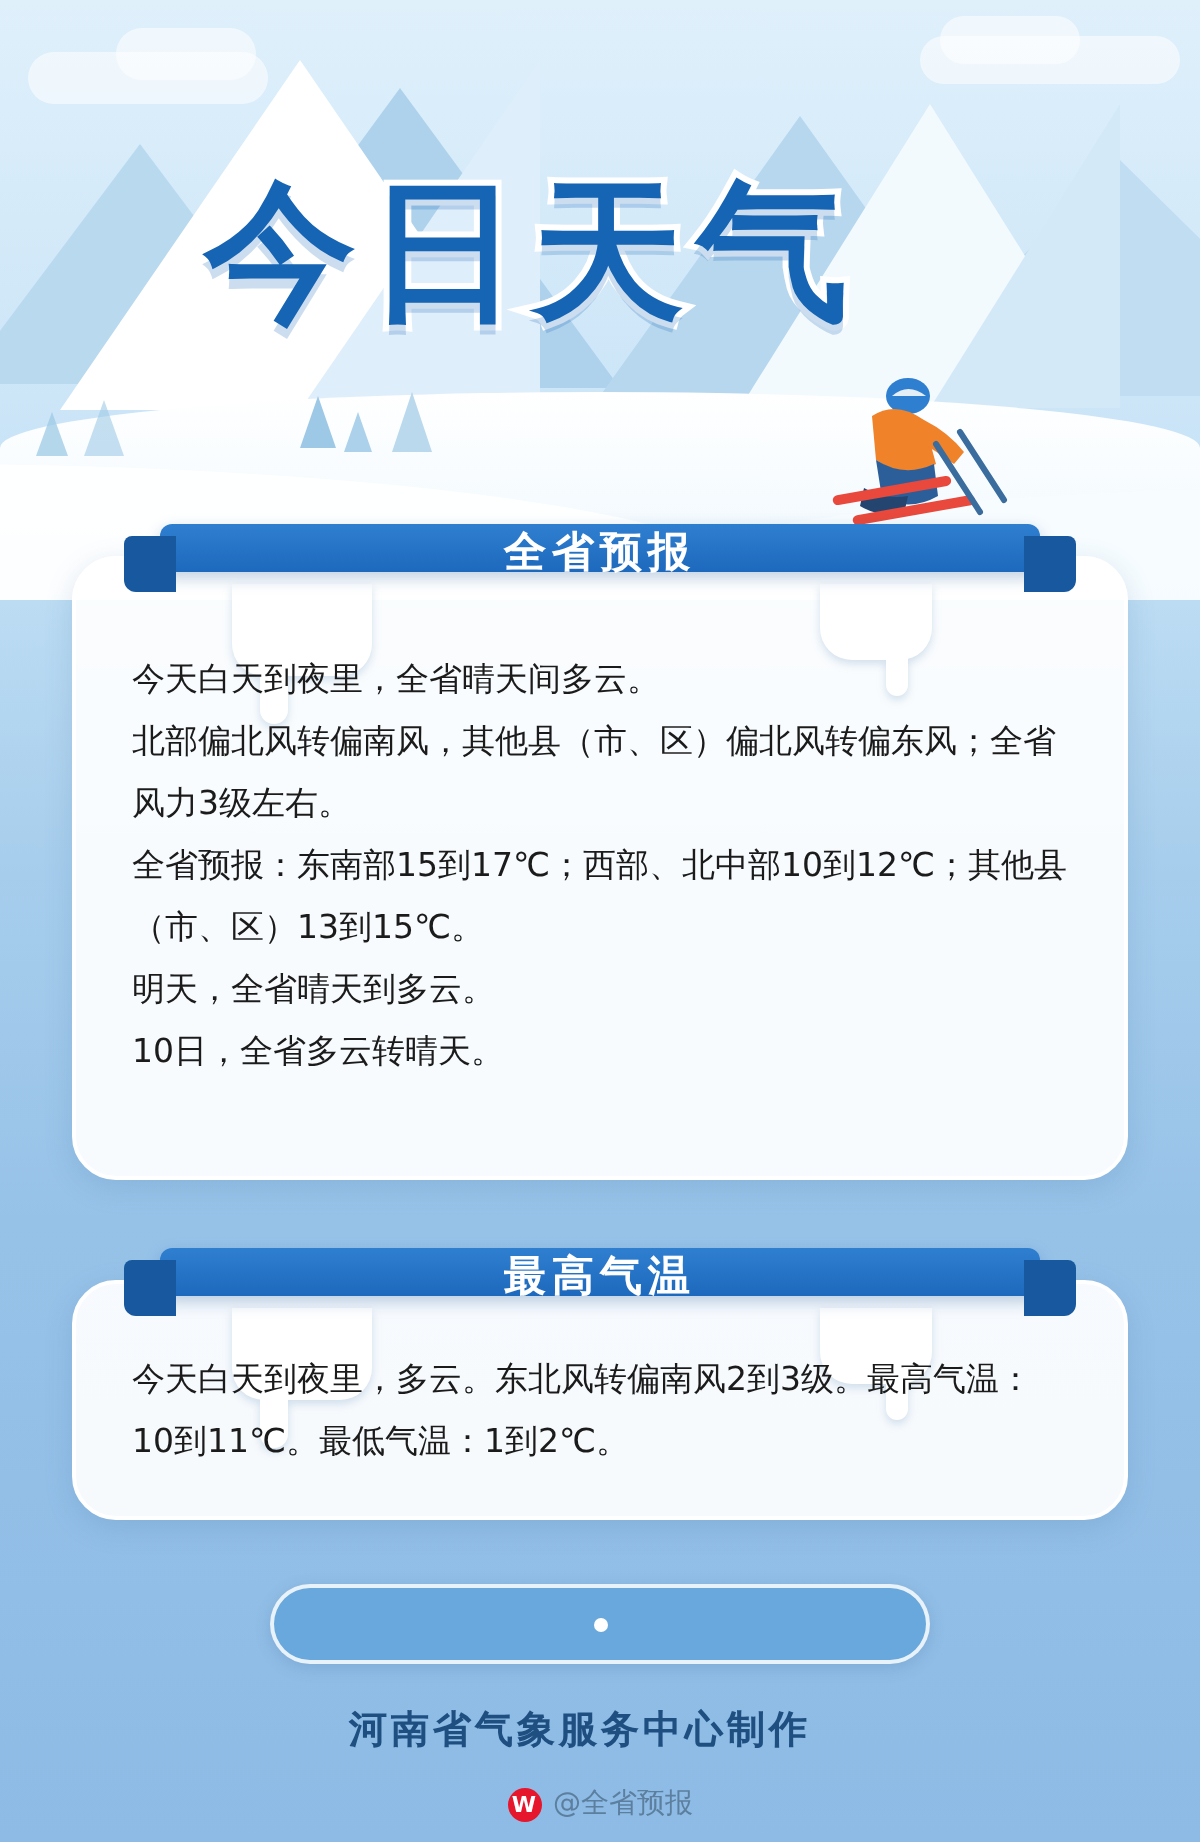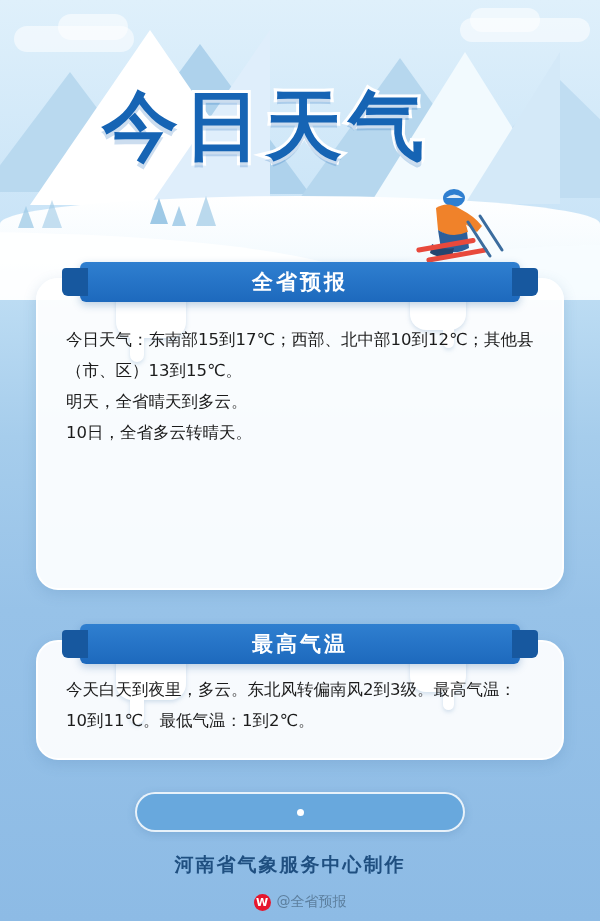--- a/index.html
+++ b/index.html
@@ -127,24 +127,24 @@
     background: rgba(255,255,255,.92);
     border: 2px solid #ffffff;
     border-radius: 22px;
     box-shadow: 0 4px 14px rgba(60,110,160,.18);
   }
   .card-province { left: 36px; top: 278px; width: 528px; height: 312px; }
   .card-zhengzhou { left: 36px; top: 640px; width: 528px; height: 120px; }
 
   .ribbon {
     position: absolute; top: -18px; left: 50%; transform: translateX(-50%);
-    width: 440px; height: 40px;
+    width: 440px; height: 24px;
     background: linear-gradient(180deg, #2f7fd0 0%, #1d69bd 100%);
     border-radius: 6px;
-    display: flex; align-items: center; justify-content: center;
+    display: flex; justify-content: center;
     box-shadow: 0 3px 8px rgba(25,85,150,.28);
   }
   .ribbon::before, .ribbon::after {
     content: ""; position: absolute; top: 6px; width: 26px; height: 28px;
     background: #17589f; z-index: -1;
   }
   .ribbon::before { left: -18px; border-radius: 4px 0 0 6px; }
   .ribbon::after { right: -18px; border-radius: 0 4px 6px 0; }
   .ribbon-text {
     color: #ffffff; font-size: 21px; font-weight: 700; letter-spacing: 3px;
@@ -268,21 +268,23 @@
     <line x1="66" y1="44" x2="88" y2="78" stroke="#3b6c9e" stroke-width="3" stroke-linecap="round"></line>
   </svg>
 
   <div class="card card-province">
     <div class="icicle left"></div>
     <div class="icicle right"></div>
     <div class="ribbon">
       <span class="ribbon-text">全省预报</span>
     </div>
     <div class="card-body">
-      <p>今日天气：东南部15到17℃；西部、北中部10到12℃；其他县（市、区）13到15℃。</p>
+      <p>今天白天到夜里，全省晴天间多云。</p>
+      <p>北部偏北风转偏南风，其他县（市、区）偏北风转偏东风；全省风力3级左右。</p>
+      <p>全省预报：东南部15到17℃；西部、北中部10到12℃；其他县（市、区）13到15℃。</p>
       <p>明天，全省晴天到多云。</p>
       <p>10日，全省多云转晴天。</p>
     </div>
   </div>
 
   <div class="card card-zhengzhou">
     <div class="icicle left"></div>
     <div class="icicle right"></div>
     <div class="ribbon">
       <span class="ribbon-text">最高气温</span>

